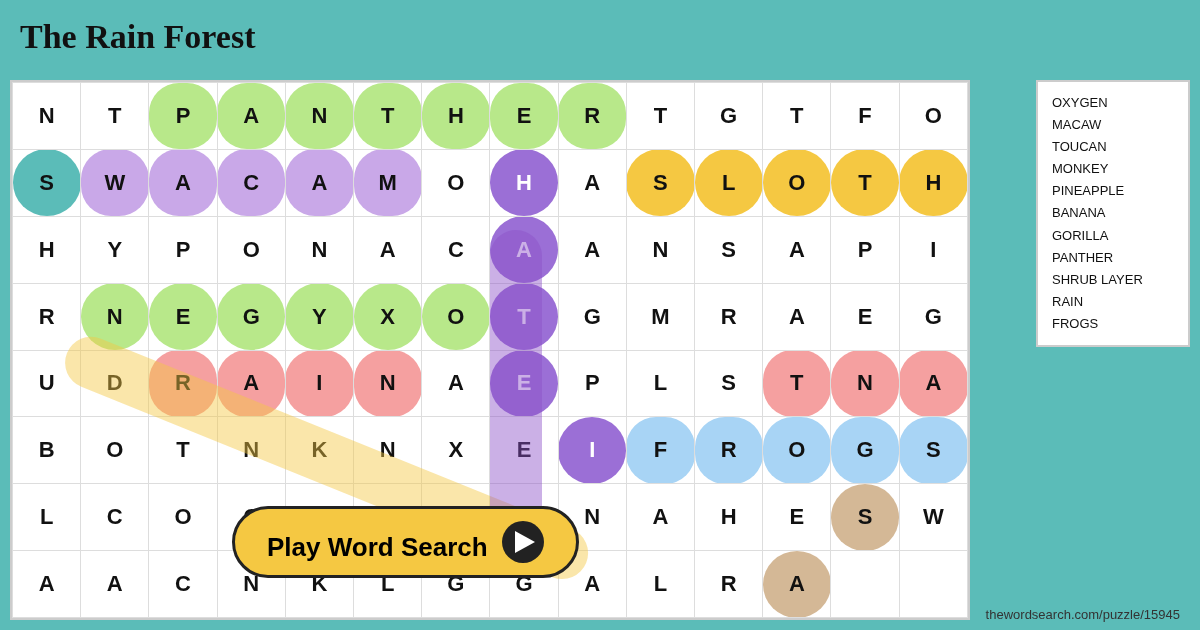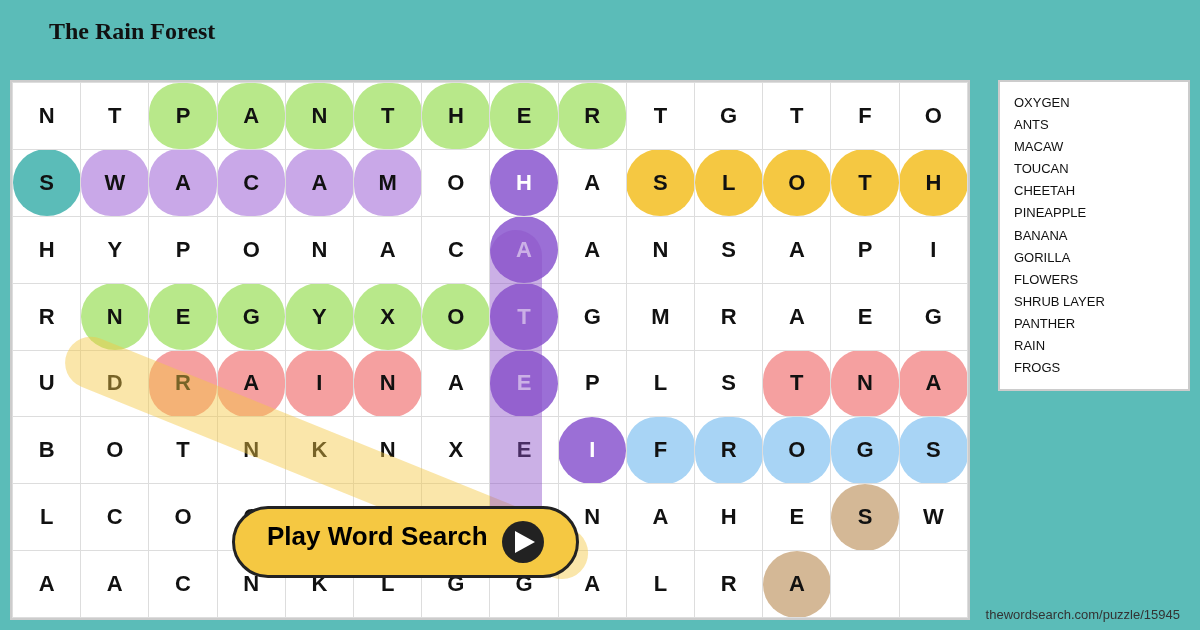--- a/index.html
+++ b/index.html
@@ -9,42 +9,41 @@
       background-color: #5bbcb8;
       font-family: Arial, sans-serif;
       overflow: hidden;
       position: relative;
     }
 
     #title {
       position: absolute;
       top: 18px;
       left: 20px;
-      font-size: 24px;
+      font-size: 34px;
       font-weight: bold;
       color: #111;
       font-family: Georgia, serif;
-      margin-left: 29px;
     }
 
     #grid-container {
       position: absolute;
       top: 80px;
       left: 10px;
       width: 960px;
       height: 540px;
       background: white;
       border: 2px solid #ccc;
     }
 
     #word-list {
       position: absolute;
       top: 80px;
       right: 10px;
-      width: 192px;
+      width: 154px;
       background: white;
       padding: 10px 14px;
       font-size: 14px;
       line-height: 1.7;
       font-family: Arial, sans-serif;
       border: 2px solid #ccc;
     }
 
     .word-list-item {
       display: block;
@@ -116,30 +115,28 @@
       font-family: Arial, sans-serif;
     }
   </style>
 </head>
 <body>
 
 <div id="title">The Rain Forest</div>
 
 <div id="word-list">
   <span class="word-list-item">OXYGEN</span>
-  <span class="word-list-item">ANTS</span>
   <span class="word-list-item">MACAW</span>
   <span class="word-list-item">TOUCAN</span>
-  <span class="word-list-item">CHEETAH</span>
+  <span class="word-list-item">MONKEY</span>
   <span class="word-list-item">PINEAPPLE</span>
   <span class="word-list-item">BANANA</span>
   <span class="word-list-item">GORILLA</span>
-  <span class="word-list-item">FLOWERS</span>
+  <span class="word-list-item">PANTHER</span>
   <span class="word-list-item">SHRUB LAYER</span>
-  <span class="word-list-item">PANTHER</span>
   <span class="word-list-item">RAIN</span>
   <span class="word-list-item">FROGS</span>
 </div>
 
 <div id="grid-container">
   <table class="grid-table">
     <tbody>
 
       <tr>
         <td>N</td>
@@ -311,21 +308,21 @@
       left:220px;
       background:#f5c842;
       border:3px solid #222;
       border-radius:40px;
       padding:12px 32px;
       font-size:26px;
       font-weight:bold;
       font-family:Arial,sans-serif;
       cursor:pointer;
       display:flex;
-      align-items:flex-start;
+      align-items:flex-end;
       z-index:10;
     ">
     <span>Play Word Search</span>
     <span style="
       width:42px;height:42px;background:#222;border-radius:50%;
       display:flex;align-items:center;justify-content:center;flex-shrink:0;
     ">
       <span style="
         width:0;height:0;
         border-top:11px solid transparent;

